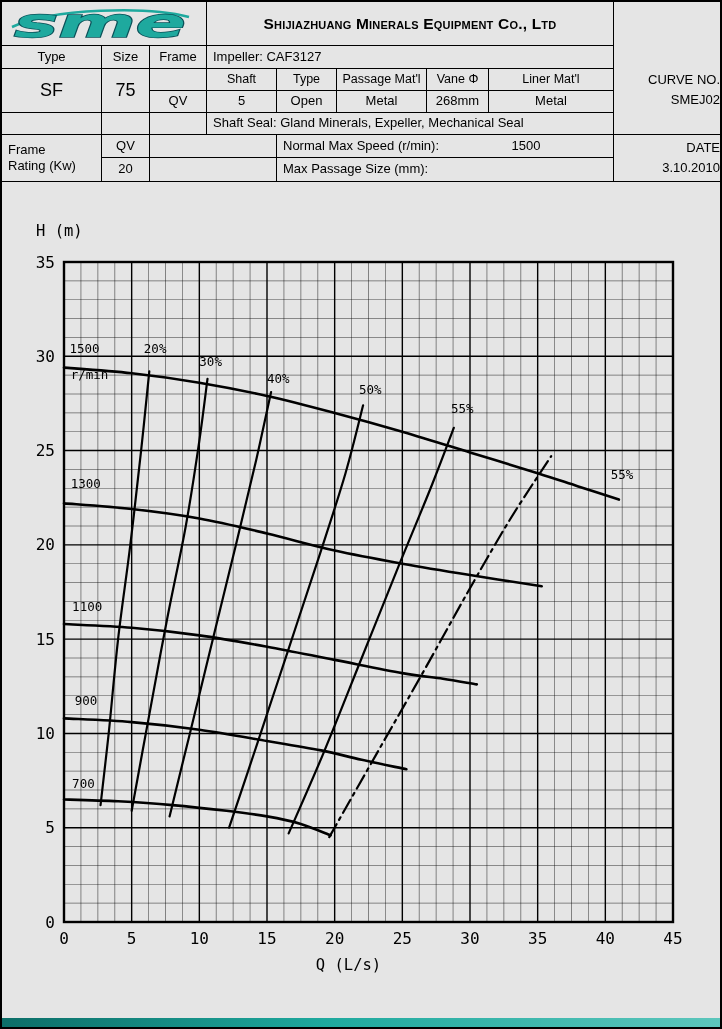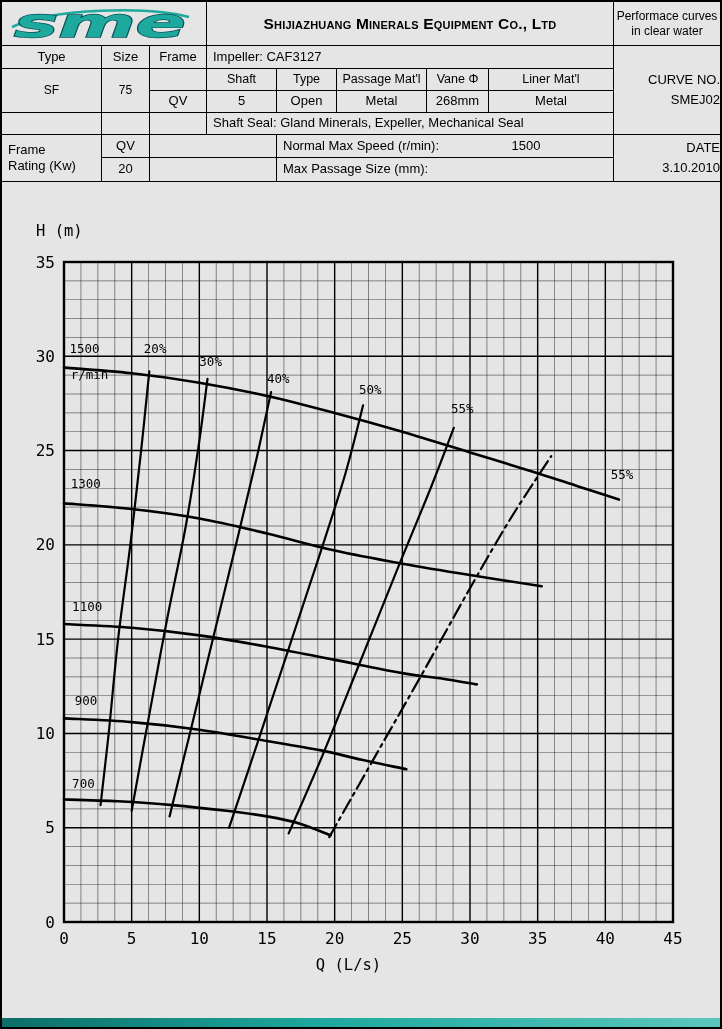--- a/index.html
+++ b/index.html
@@ -24,21 +24,21 @@
   .cell.small{font-size:12.5px;}
   .cell.col{flex-direction:column;}
   .company{
     font-weight:bold;font-variant:small-caps;font-size:15.5px;letter-spacing:.2px;
   }
   .tagline{font-size:12px;text-align:center;}
   .two-line{text-align:center;line-height:1.55;align-items:flex-end;}
   .flexrow{display:flex;width:100%;align-items:flex-start;}
   .flexrow .lab{padding-left:6px;white-space:nowrap;}
   .flexrow .val{flex:1;text-align:center;}
-  .bold14{font-size:12px;}
+  .bold14{font-size:18px;}
   .bottom-bar{
     position:absolute;left:0;bottom:0;width:100%;height:9px;
     background:linear-gradient(90deg,var(--accent-dark,#0c6e68) 0%,var(--accent,#1ea99e) 45%,var(--accent-light,#5cc6bc) 100%);
   }
   #chart{position:absolute;top:183px;left:0;}
   .logo-wrap{padding-left:10px;}
 </style>
 </head>
 <body>
 
@@ -46,24 +46,20 @@
 
   <div class="spec-grid">
 
     <div class="cell left logo-wrap" style="grid-column:1/4;grid-row:1;">
       <svg width="185" height="38" viewBox="0 0 185 38">
         <path d="M4 22 C 45 3, 140 1, 181 12" fill="none" style="stroke:var(--accent,#1ea99e);stroke-width:2.5"></path>
         <text x="6" y="32" font-size="40" font-style="italic" font-weight="bold" font-family="DejaVu Sans, sans-serif" textLength="172" lengthAdjust="spacingAndGlyphs" style="fill:var(--accent,#1ea99e);stroke:var(--logo-outline,#0a5058);stroke-width:1.4;paint-order:stroke;">sme</text>
       </svg>
     </div>
     <div class="cell company" style="grid-column:4/9;grid-row:1;">Shijiazhuang Minerals Equipment Co., Ltd</div>
-    <div class="cell col no-r tagline" style="grid-column:9/10;grid-row:1;">
-      <span>Performace curves</span>
-      <span>in clear water</span>
-    </div>
 
     <div class="cell" style="grid-column:1;grid-row:2;">Type</div>
     <div class="cell" style="grid-column:2;grid-row:2;">Size</div>
     <div class="cell" style="grid-column:3;grid-row:2;">Frame</div>
     <div class="cell left" style="grid-column:4/9;grid-row:2;">Impeller: CAF3127</div>
     <div class="cell col no-r two-line" style="grid-column:9/10;grid-row:2/6;">
       <span>CURVE NO.</span>
       <span>SMEJ02</span>
     </div>
 

